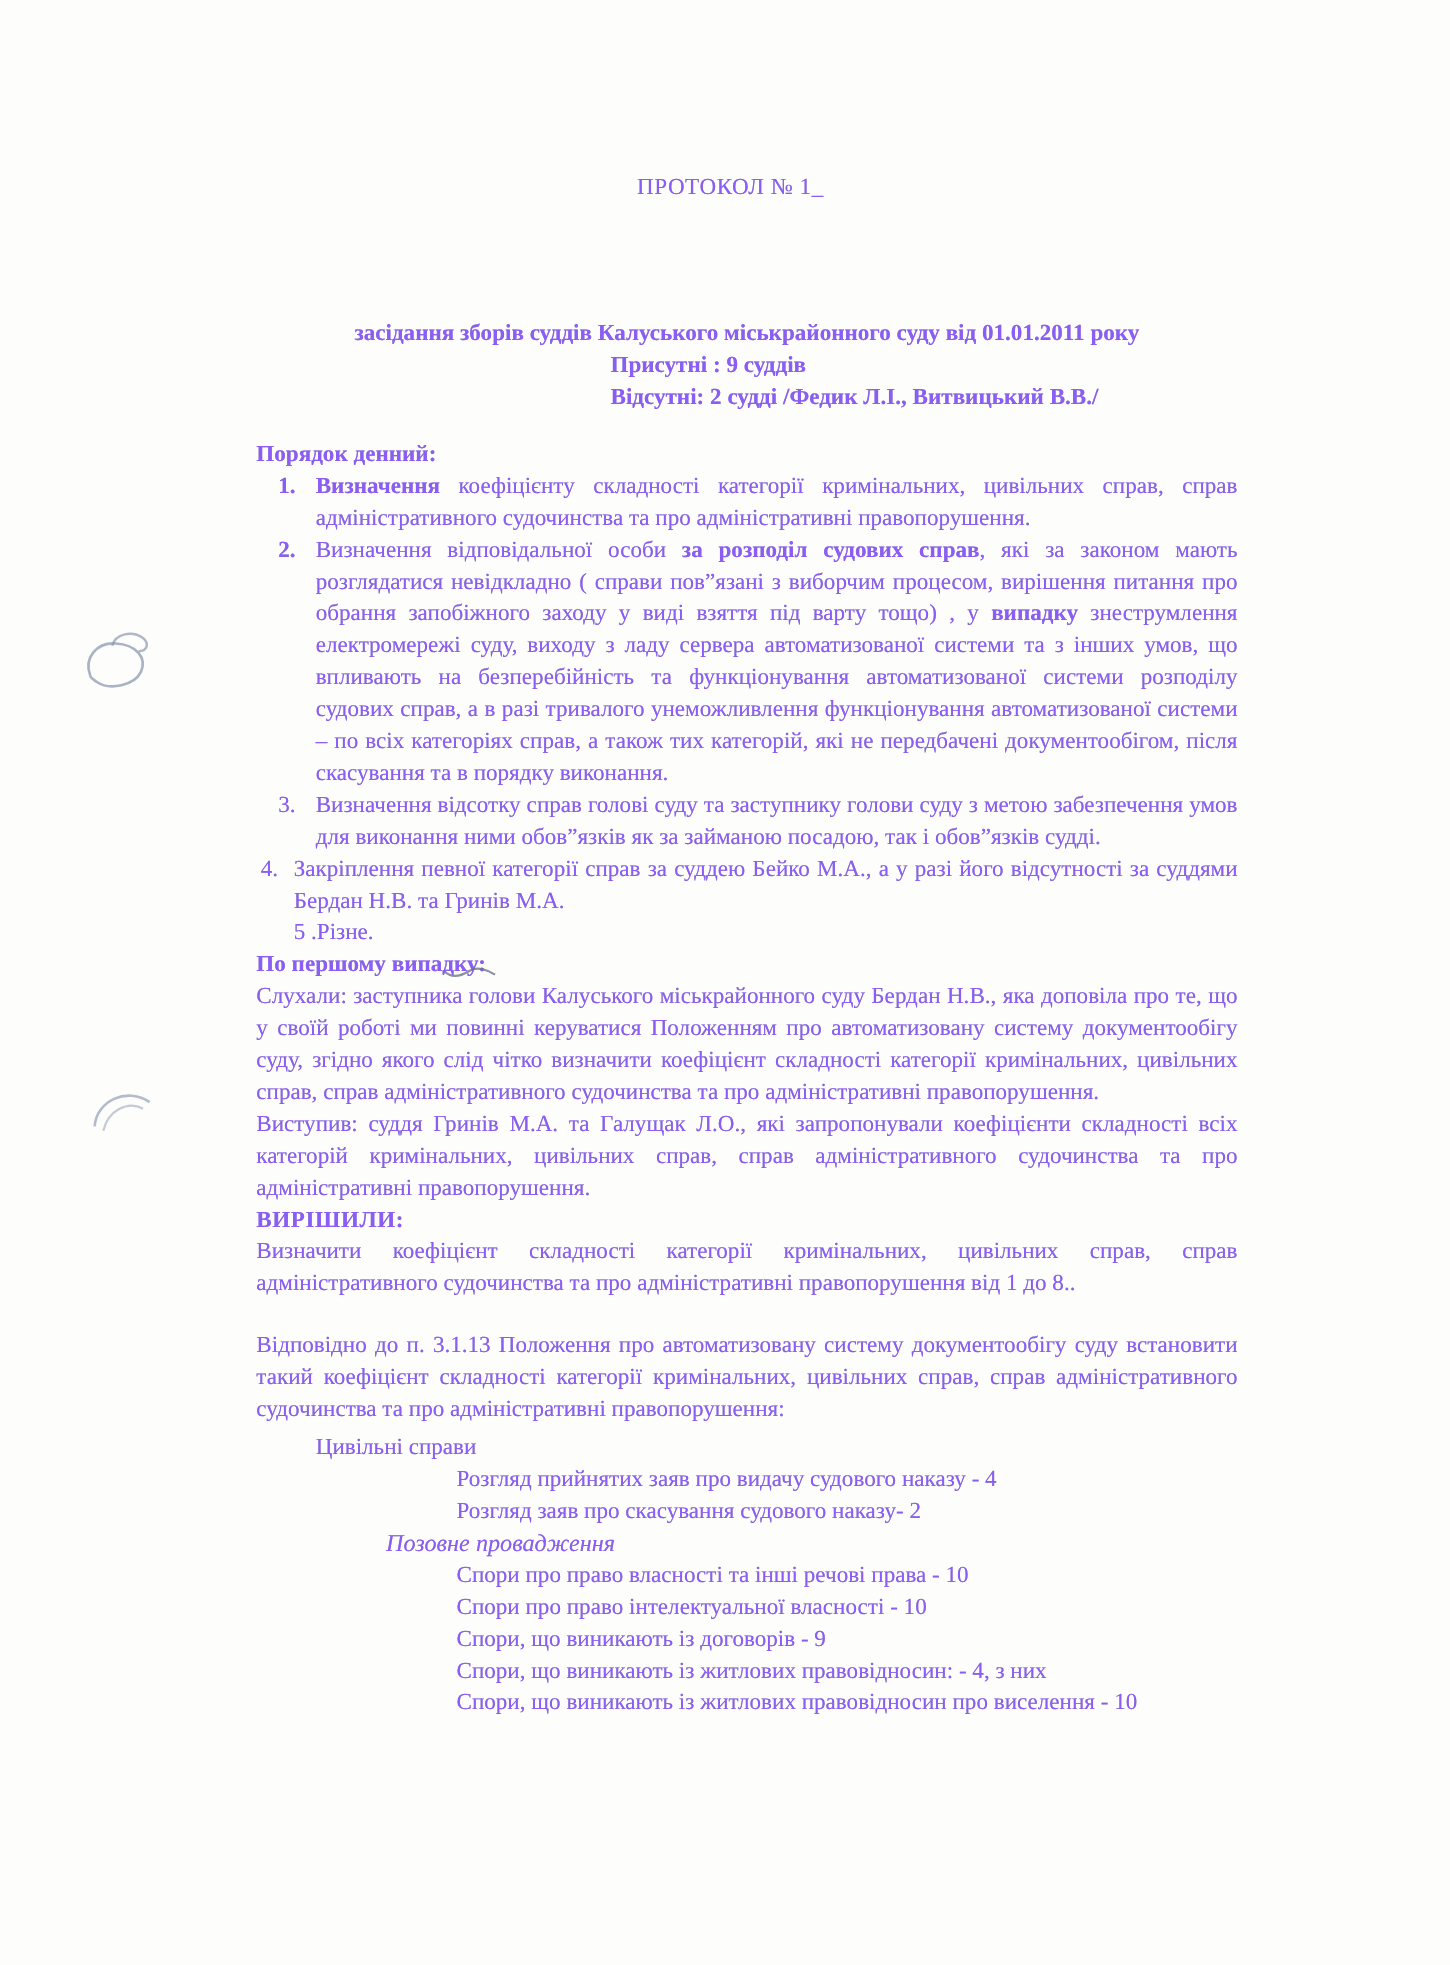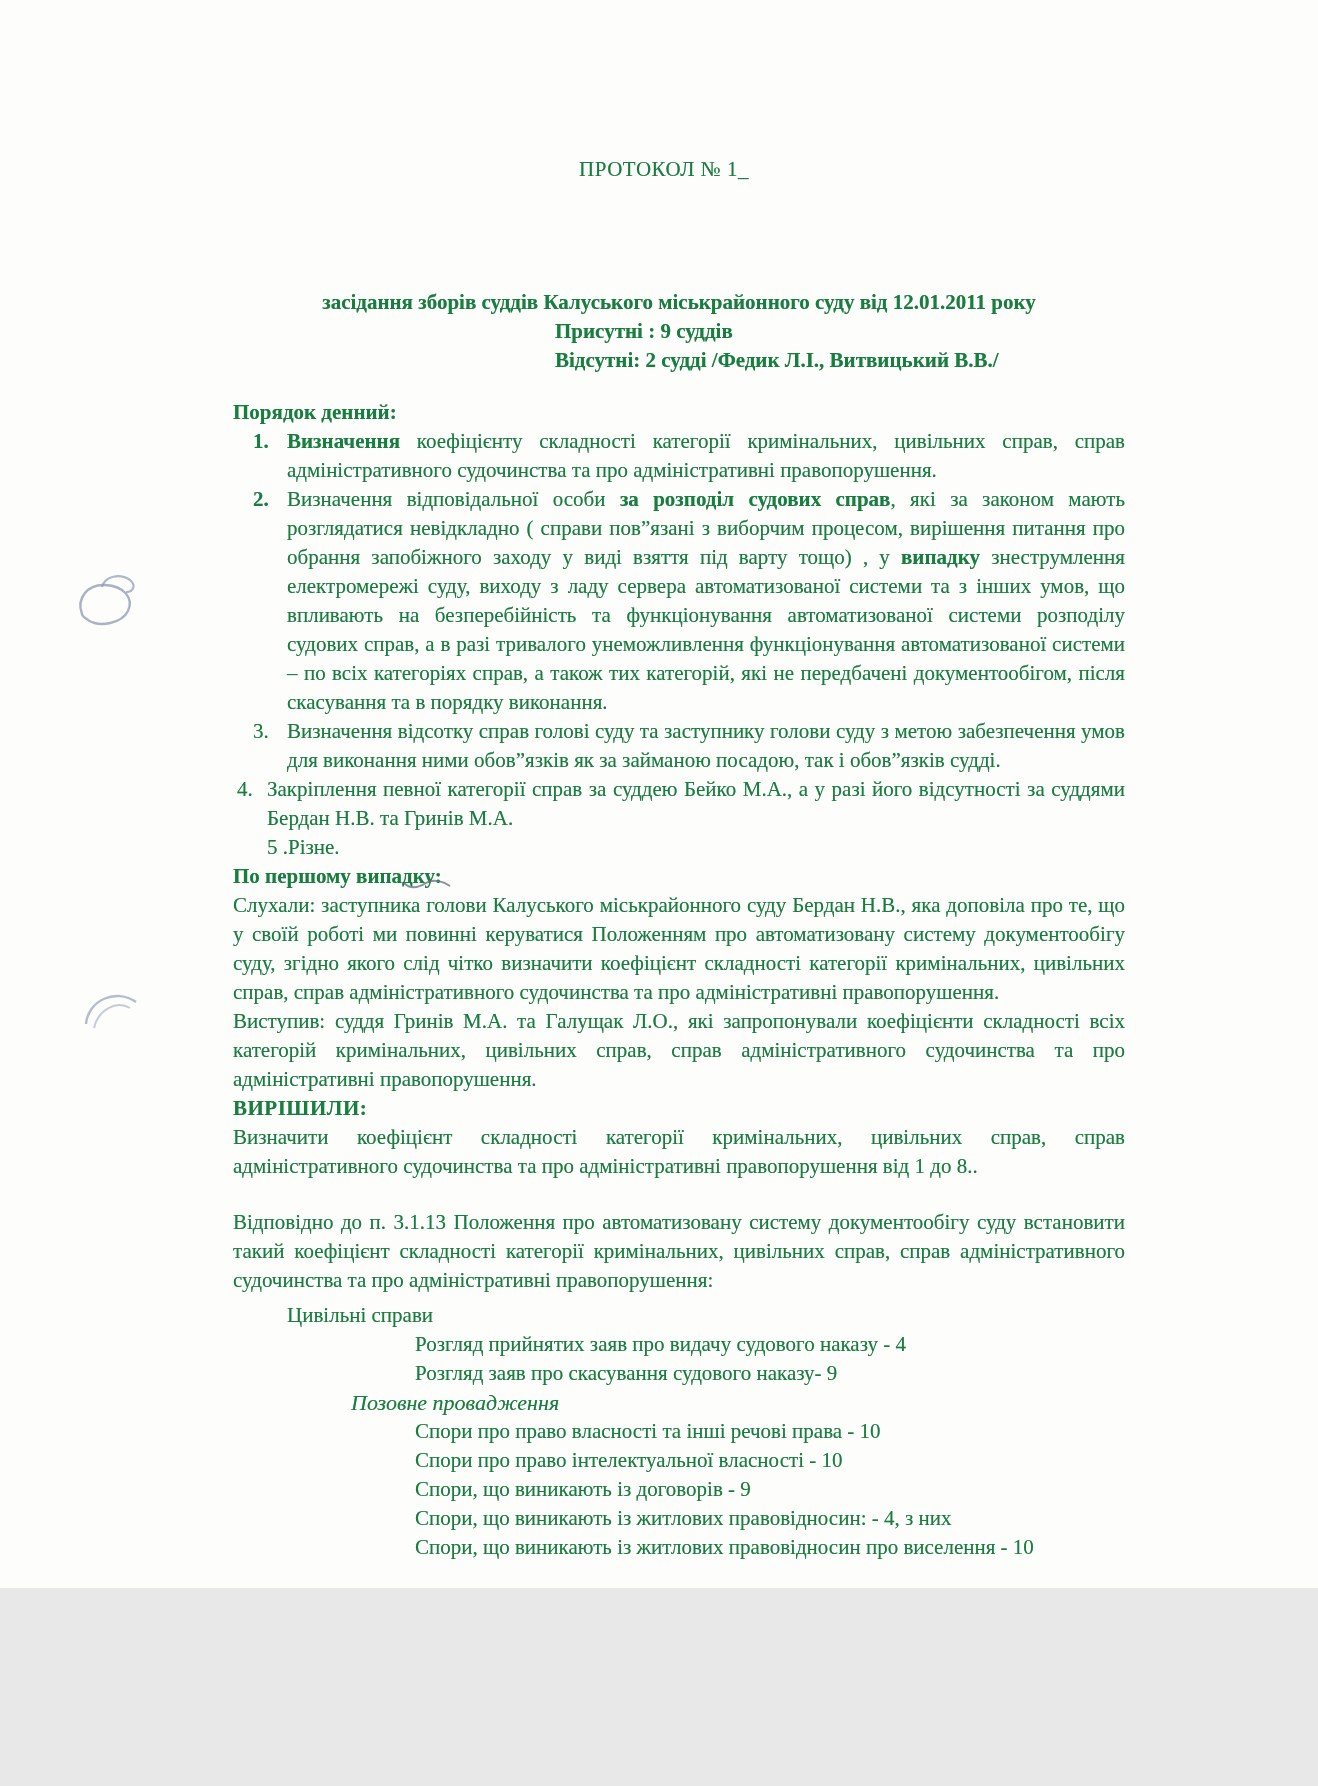--- a/index.html
+++ b/index.html
@@ -1,21 +1,21 @@
 <!DOCTYPE html>
 <html><head>
 <meta charset="utf-8">
 <style>
   html,body { margin:0; padding:0; background:#e8e8e8; }
   .page {
     position:relative;
-    width:1318px; height:1588px;
+    width:1318px; height:1786px;
     margin:0 auto;
     background:#fdfdfc;
-    color:#15803d;
+    color:#8b5cf6;
     font-family:"Liberation Serif","DejaVu Serif",serif;
     font-size:21px; line-height:29px;
     overflow:hidden;
     text-shadow:0 0 .5px rgba(62,70,88,.45);
   }
   .content { position:absolute; left:233px; top:155px; width:892px; }
   .title { text-align:center; font-weight:400; letter-spacing:.5px; margin:0 30px 0 0; }
   .hdr-block { margin-top:104px; font-weight:700; line-height:29px; }
   .hdr-line1 { text-align:center; }
   .hdr-sub { margin-left:322px; }
@@ -38,21 +38,21 @@
 </head>
 <body>
 
 <div class="page">
 
   <div class="content">
 
     <div class="title">ПРОТОКОЛ № 1_</div>
 
     <div class="hdr-block">
-      <div class="hdr-line1">засідання зборів суддів Калуського міськрайонного суду від 12.01.2011 року</div>
+      <div class="hdr-line1">засідання зборів суддів Калуського міськрайонного суду від 01.01.2011 року</div>
       <div class="hdr-sub">Присутні : 9 суддів</div>
       <div class="hdr-sub">Відсутні: 2 судді /Федик Л.І., Витвицький В.В./</div>
     </div>
 
     <div class="agenda-head">Порядок денний:</div>
 
     <div class="agenda-item">
       <span class="num bold">1.</span>
       <span class="bold">Визначення</span><span> коефіцієнту складності категорії кримінальних, цивільних справ, справ адміністративного судочинства та про адміністративні правопорушення.</span>
     </div>
@@ -85,21 +85,21 @@
     <div class="decided-head">ВИРІШИЛИ:</div>
 
     <p class="para">Визначити коефіцієнт складності категорії кримінальних, цивільних справ, справ адміністративного судочинства та про адміністративні правопорушення від 1 до 8..</p>
 
     <p class="para gap-lg">Відповідно до п. 3.1.13 Положення про автоматизовану систему документообігу суду встановити такий коефіцієнт складності категорії кримінальних, цивільних справ, справ адміністративного судочинства та про адміністративні правопорушення:</p>
 
     <div class="civil-head">Цивільні справи</div>
 
 
     <div class="coef-line">Розгляд прийнятих заяв про видачу судового наказу - 4</div>
-    <div class="coef-line">Розгляд заяв про скасування судового наказу- 9</div>
+    <div class="coef-line">Розгляд заяв про скасування судового наказу- 2</div>
 
     <div class="proc-head">Позовне провадження</div>
 
     <div class="coef-line">Спори про право власності та інші речові права - 10</div>
     <div class="coef-line">Спори про право інтелектуальної власності - 10</div>
     <div class="coef-line">Спори, що виникають із договорів - 9</div>
     <div class="coef-line">Спори, що виникають із житлових правовідносин: - 4, з них</div>
     <div class="coef-line">Спори, що виникають із житлових правовідносин про виселення - 10</div>
 
   </div>

